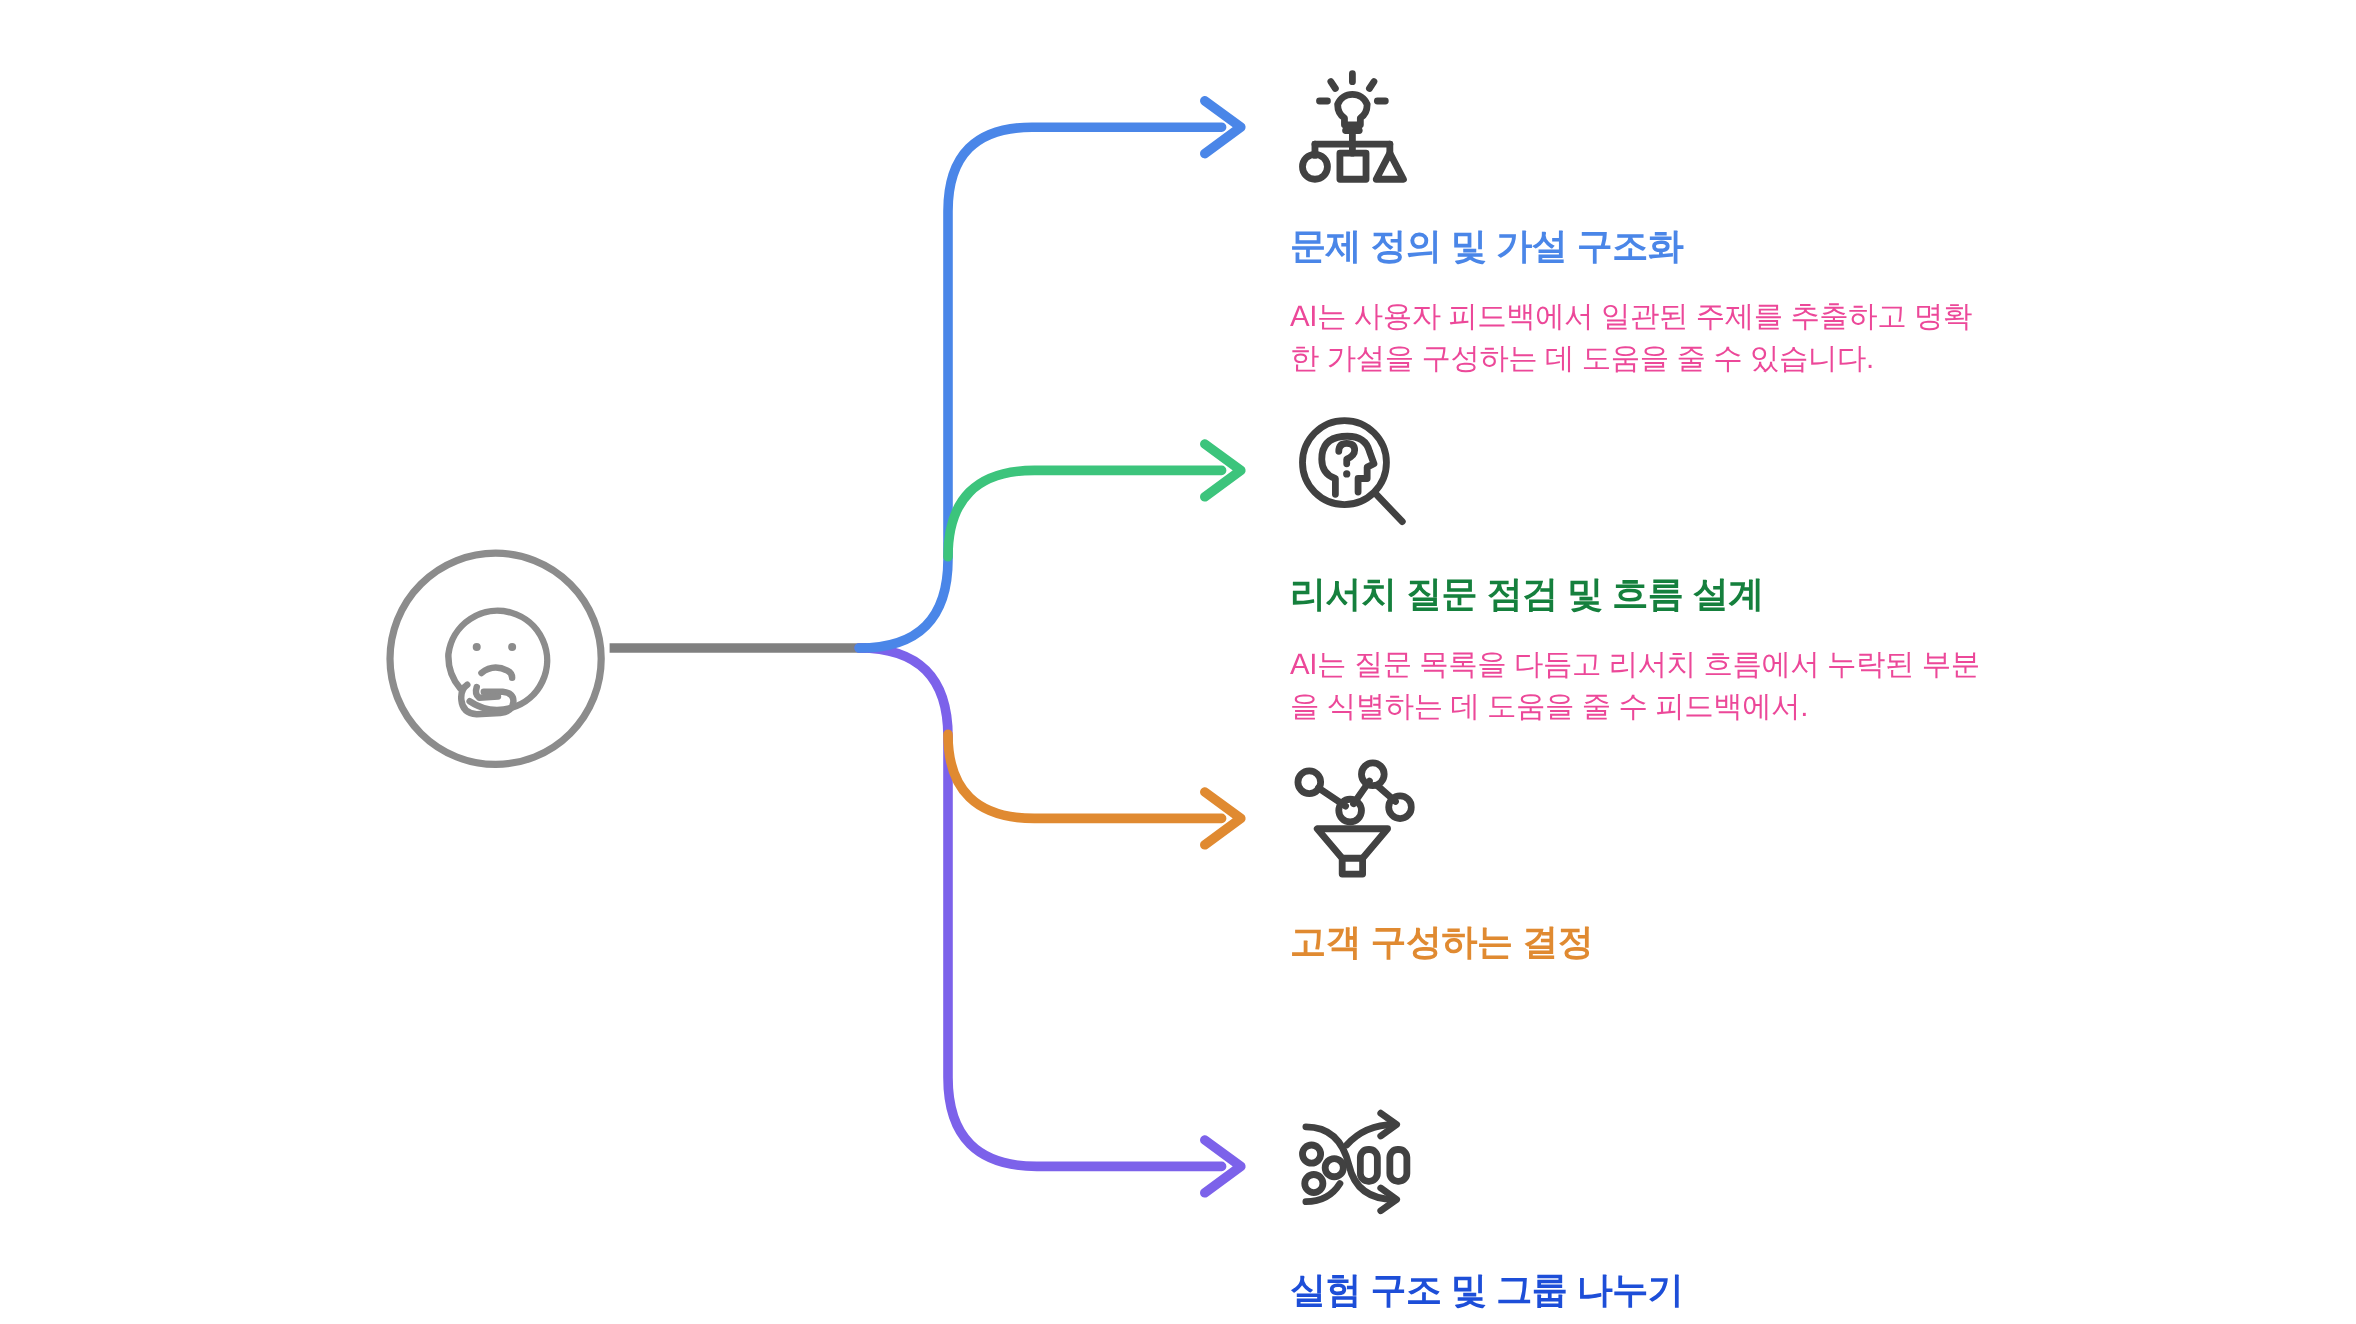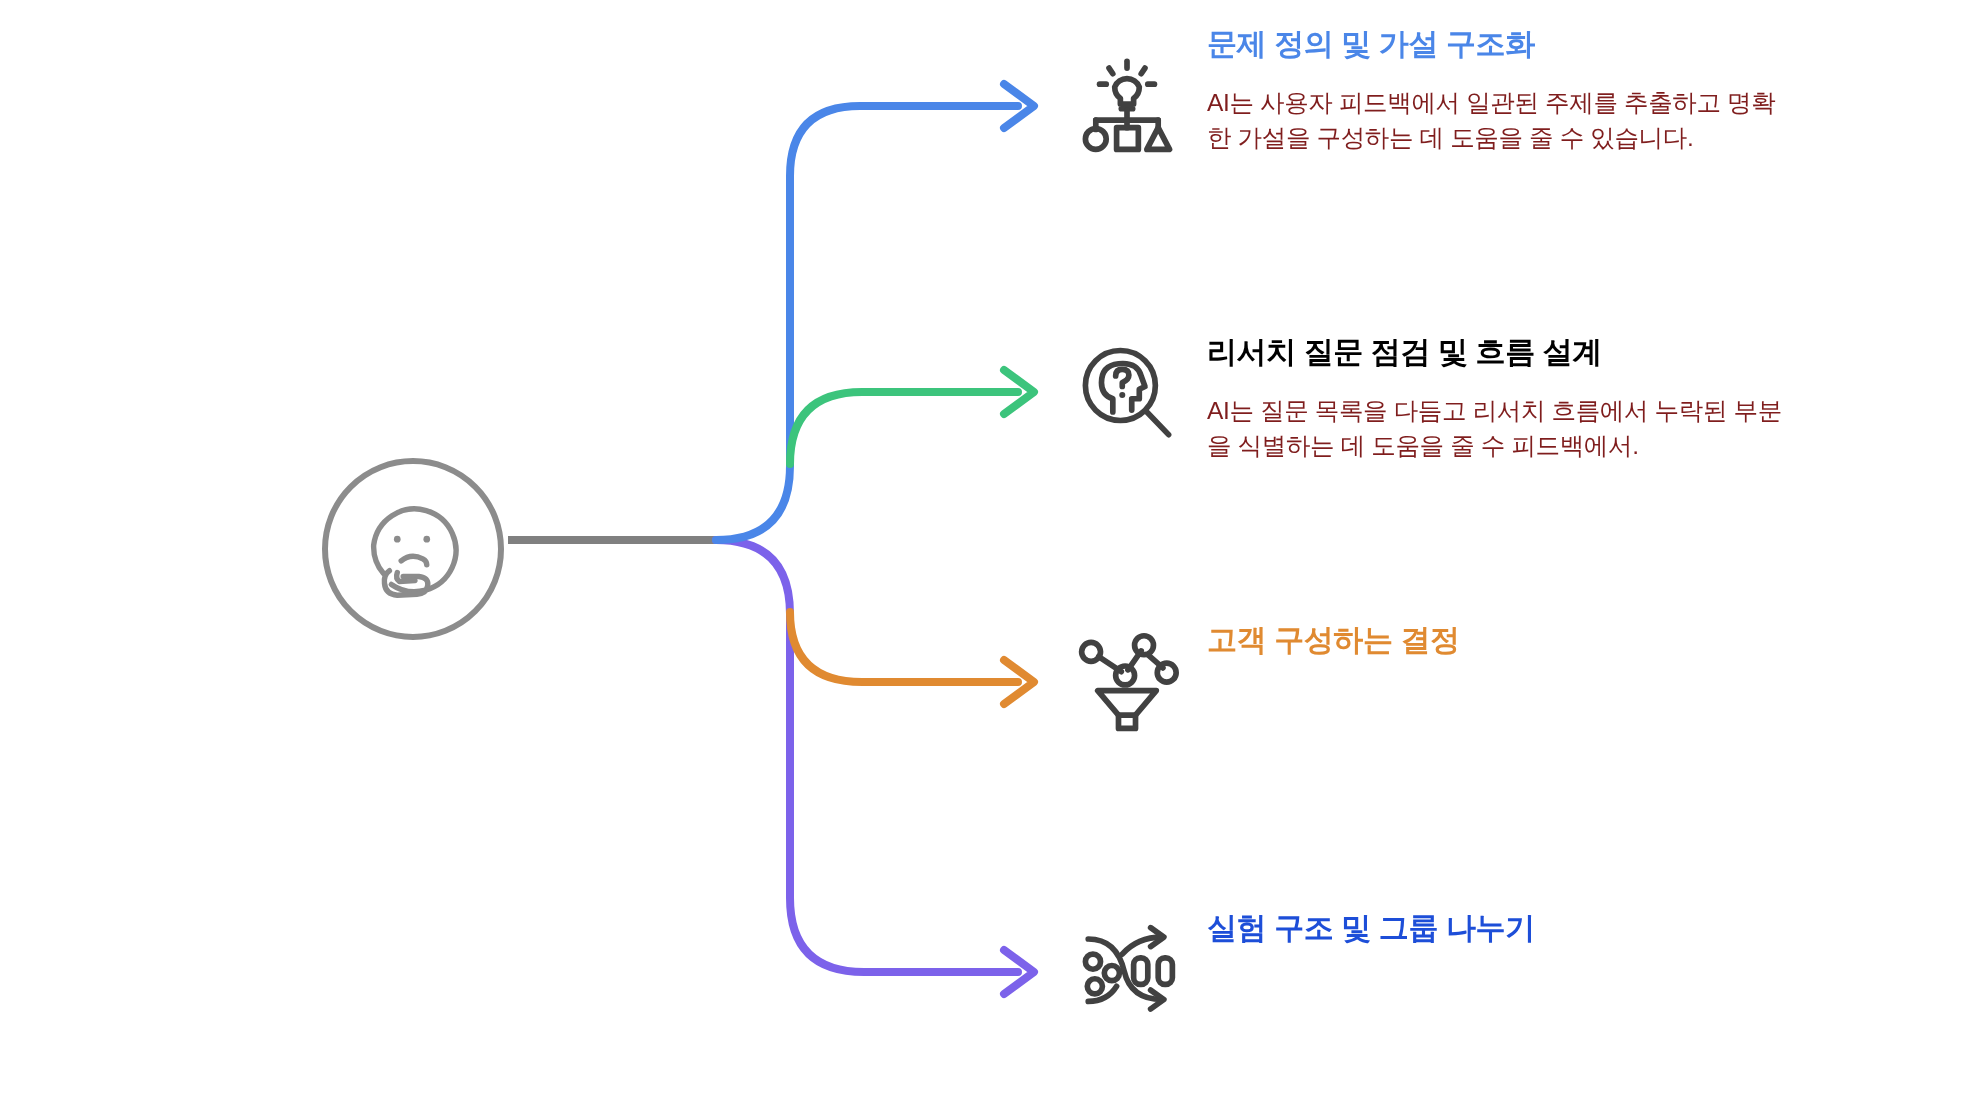--- a/index.html
+++ b/index.html
@@ -56,20 +56,21 @@
   }
 
   
   .branch {
     position: absolute;
     left: 1075px;
     display: flex;
     align-items: flex-start;
     gap: 28px;
     width: 830px;
+    flex-direction: column;
   }
   .branch-icon {
     flex: 0 0 auto;
     width: 104px;
     height: 104px;
     margin-top: 2px;
   }
   .branch-text {
     flex: 1 1 auto;
     padding-top: 4px;
@@ -79,21 +80,21 @@
     font-weight: 700;
     line-height: 1.22;
     letter-spacing: -0.4px;
     margin: 0 0 22px 0;
     white-space: nowrap;
   }
   .branch-desc {
     font-size: 24.5px;
     font-weight: 400;
     line-height: 1.46;
-    color: #7f1d1d;
+    color: #ec4899;
     letter-spacing: -0.35px;
     margin: 0;
     max-width: 580px;
   }
 
   
   #branch-0 { top: 22px; }
   #branch-1 { top: 330px; }
   #branch-2 { top: 618px; }
   #branch-3 { top: 906px; }
@@ -185,21 +186,21 @@
 
         <path d="M 75 73 L 99 98"></path>
 
         <path d="M 40 74 L 40 60 Q 28 56 28 43 Q 28 25 46 23 Q 66 21 70 36 L 74 47 L 68 50 L 68 60 L 60 60 L 60 72"></path>
 
         <path d="M 43 36 Q 43 29 50 29 Q 57 29 57 35 Q 57 40 50 43 L 50 47"></path>
         <circle cx="50" cy="56" r="3.2" fill="#414141" stroke="none"></circle>
       </g>
     </svg>
     <div class="branch-text">
-      <h2 class="branch-title" style="color:#000000">리서치 질문 점검 및 흐름 설계</h2>
+      <h2 class="branch-title" style="color:#15803d">리서치 질문 점검 및 흐름 설계</h2>
       <p class="branch-desc">AI는 질문 목록을 다듬고 리서치 흐름에서 누락된 부분을 식별하는 데 도움을 줄 수 피드백에서.</p>
     </div>
   </div>
 
   <div class="branch" id="branch-2">
     <svg class="branch-icon" viewBox="0 0 110 110">
       <g fill="none" stroke="#414141" stroke-width="6" stroke-linecap="round" stroke-linejoin="round">
 
         <path d="M 25 26 L 49 42"></path>
         <path d="M 56 40 L 70 20"></path>

